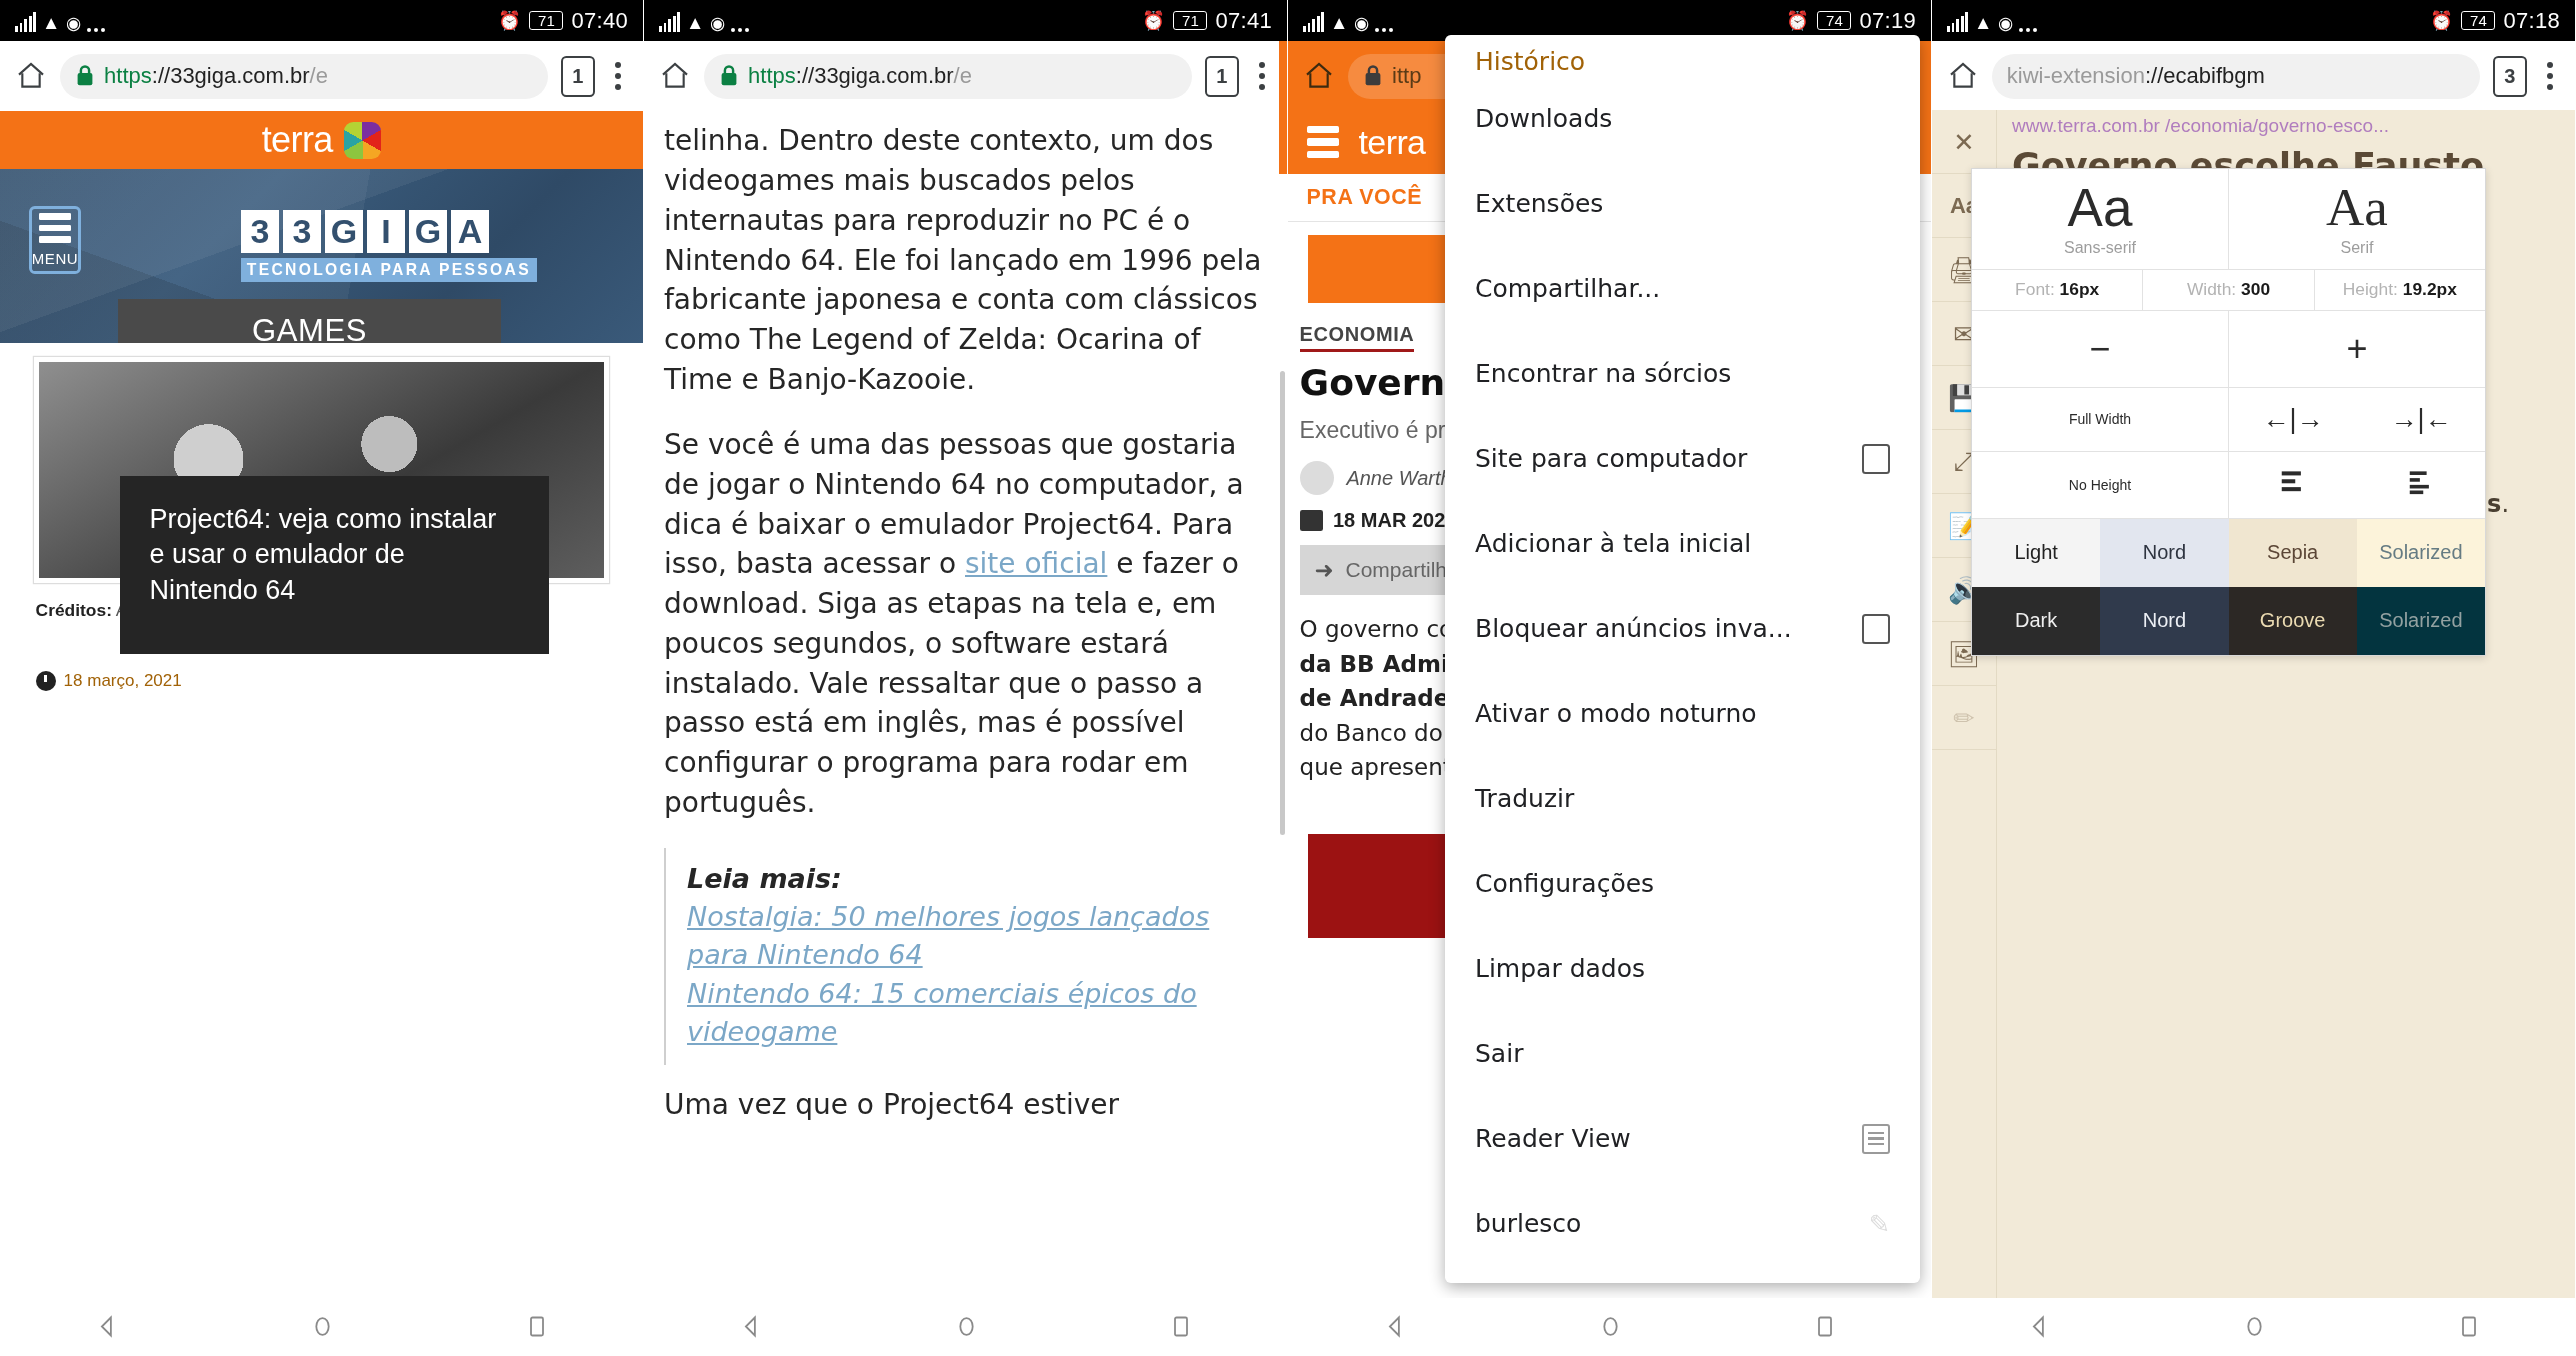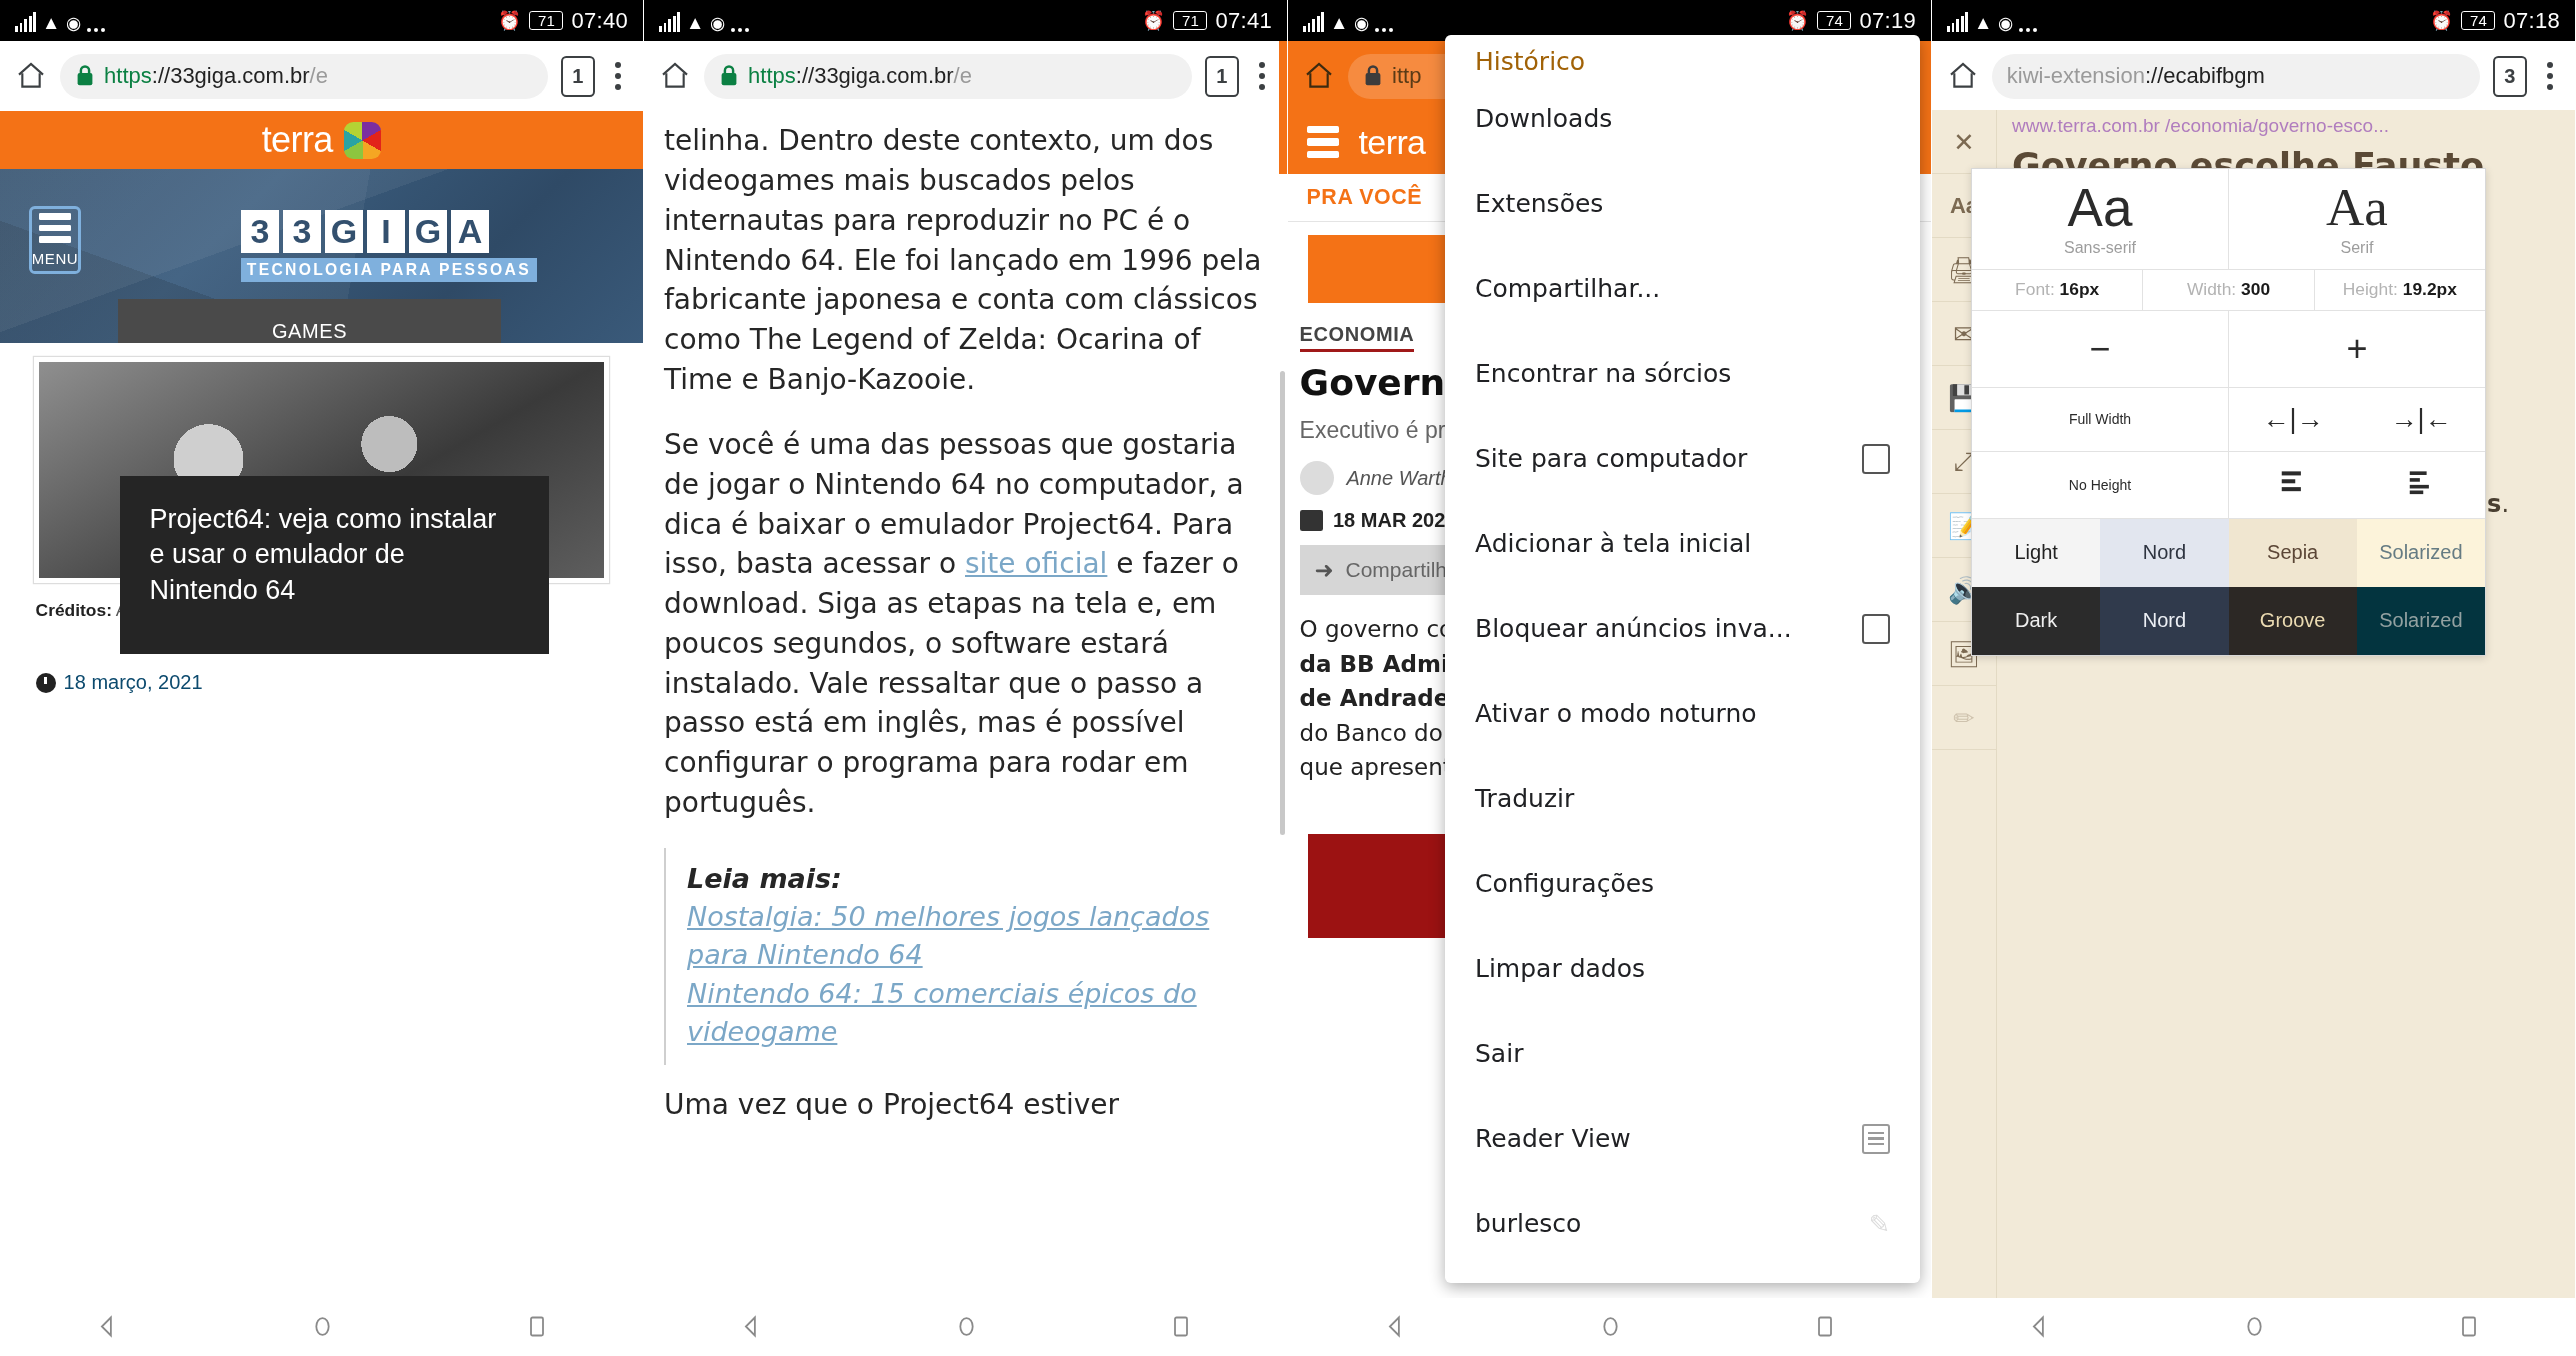--- a/index.html
+++ b/index.html
@@ -56,35 +56,35 @@
       border-radius:5.8px; display:flex; flex-direction:column; align-items:center; justify-content:center; gap:5.2px; }
   .menu-btn .ln { width:32px; height:6.4px; background:#fff; border-radius:1.2px; }
   .menu-btn .lbl { color:#fff; font-size:15px; letter-spacing:0.6px; margin-top:1.7px; }
   .giga-logo { position:absolute; left:241px; top:41px; }
   .giga-row { display:flex; gap:4px; }
   .giga-tile { background:#fff; color:#33506e; font-weight:900; font-size:34px; width:38px; height:43px;
        display:flex; align-items:center; justify-content:center; font-family:"Liberation Sans",sans-serif; }
   .giga-tag { background:#7fb0dd; color:#fff; font-size:15.7px; letter-spacing:2.3px; text-align:center;
        padding:2.9px 5.8px; margin-top:5.2px; font-weight:700; }
   .games-band { position:absolute; left:118px; top:130px; width:383px; height:64px;
-       background:#4a4a4a; color:#fff; font-size:20px; display:flex; align-items:center; justify-content:center; letter-spacing:0.6px; }
+       background:#4a4a4a; color:#fff; font-size:31px; display:flex; align-items:center; justify-content:center; letter-spacing:0.6px; }
 
   
   .card { background:#fff; margin:0 11.6px; padding:14px 0 0; position:relative; }
   .thumb { width:auto; margin:0 22px; height:226px; background:#6e6e6e;
      background-image:
        radial-gradient(circle at 30% 45%, #cfcfcf 0 35px, transparent 35px),
        radial-gradient(circle at 62% 38%, #bdbdbd 0 28px, transparent 28px),
        linear-gradient(150deg,#8f8f8f,#3a3a3a 60%,#5e5e5e);
      border:5.2px solid #fff; box-shadow:0 0 0 1.2px #ddd; }
   .overlay { position:absolute; left:108px; top:133px; width:429px; background:#252525; color:#fff;
      padding:25.5px 30px 46px; font-size:27px; line-height:1.32; }
   .credits { margin:17.4px 24px 0; font-size:17.4px; color:#555; }
   .credits b { color:#222; }
-  .pubdate { margin:50px 24px 0; font-size:20px; color:#0c4a6e; display:flex; align-items:center; gap:8px; }
+  .pubdate { margin:50px 24px 0; font-size:17px; color:#a16207; display:flex; align-items:center; gap:8px; }
   .clk { width:20px;height:20px;border-radius:50%;background:#222;display:inline-block;position:relative; }
   .clk:after{content:"";position:absolute;left:8.7px;top:4px;width:2.3px;height:7px;background:#fff;}
 
   
   .articlebody { padding:0 20px; font-size:28px; line-height:1.42; color:#262626;
                  font-family:"DejaVu Sans", sans-serif; }
   .articlebody p { margin:0 0 25.5px; }
   .articlebody a { color:#7ba7c7; }
   .leiamais { border-left:2.3px solid #cfcfcf; padding:11.6px 0 14px 21px; margin:5.8px 0 20px; }
   .leiamais .lm-h { font-weight:700; font-style:italic; font-size:27px; }

